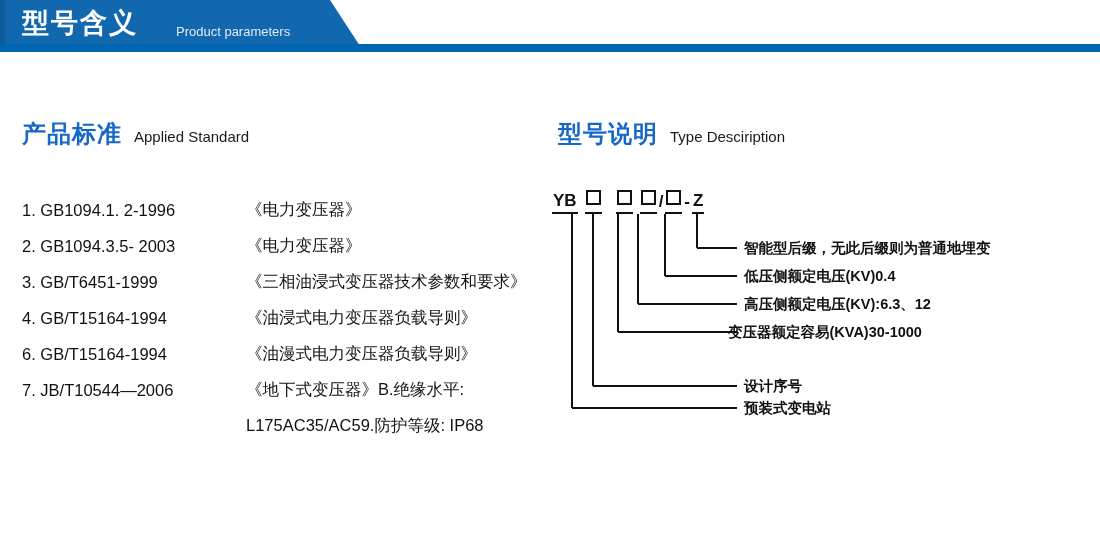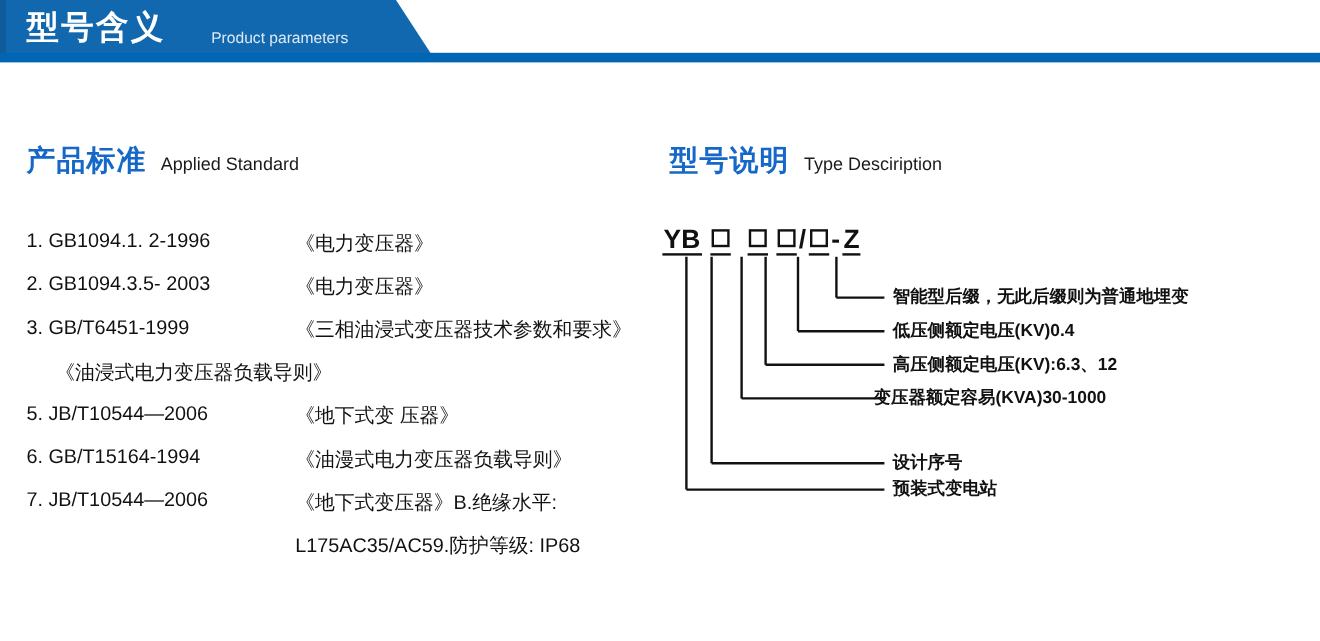--- a/index.html
+++ b/index.html
@@ -87,21 +87,21 @@
 
   
   .standards-list {
     position: absolute;
     left: 22px;
     top: 192px;
     width: 520px;
   }
   .std-row {
     display: flex;
-    align-items: flex-start;
+    align-items: center;
     height: 36px;
     font-size: 16.5px;
     color: #111111;
     white-space: nowrap;
   }
   .std-code {
     display: inline-block;
     width: 200px;
     flex: 0 0 200px;
   }
@@ -114,25 +114,25 @@
     left: 552px;
     top: 190px;
     width: 540px;
     height: 250px;
   }
   .code-line {
     position: absolute;
     left: 0;
     top: 0;
     height: 24px;
-    font-size: 22px;
+    font-size: 17px;
     font-weight: bold;
     color: #111111;
     display: flex;
-    align-items: flex-start;
+    align-items: center;
     white-space: nowrap;
   }
   .code-seg {
     display: inline-block;
     border-bottom: 2px solid #111111;
     padding: 0 1px 1px 1px;
     line-height: 20px;
   }
   .code-box {
     display: inline-block;
@@ -186,25 +186,22 @@
   </div>
   <div class="std-row">
     <span class="std-code">2. GB1094.3.5- 2003</span>
     <span class="std-name">《电力变压器》</span>
   </div>
   <div class="std-row">
     <span class="std-code">3. GB/T6451-1999</span>
     <span class="std-name">《三相油浸式变压器技术参数和要求》</span>
   </div>
   <div class="std-row">
+    <span class="std-code">4. GB/T15164-1994</span>
     <span class="std-name">《油浸式电力变压器负载导则》</span>
-  </div>
-  <div class="std-row">
-    <span class="std-code">5. JB/T10544—2006</span>
-    <span class="std-name">《地下式变 压器》</span>
   </div>
   <div class="std-row">
     <span class="std-code">6. GB/T15164-1994</span>
     <span class="std-name">《油漫式电力变压器负载导则》</span>
   </div>
   <div class="std-row">
     <span class="std-code">7. JB/T10544—2006</span>
     <span class="std-name">《地下式变压器》B.绝缘水平:</span>
   </div>
   <div class="std-row continuation">

